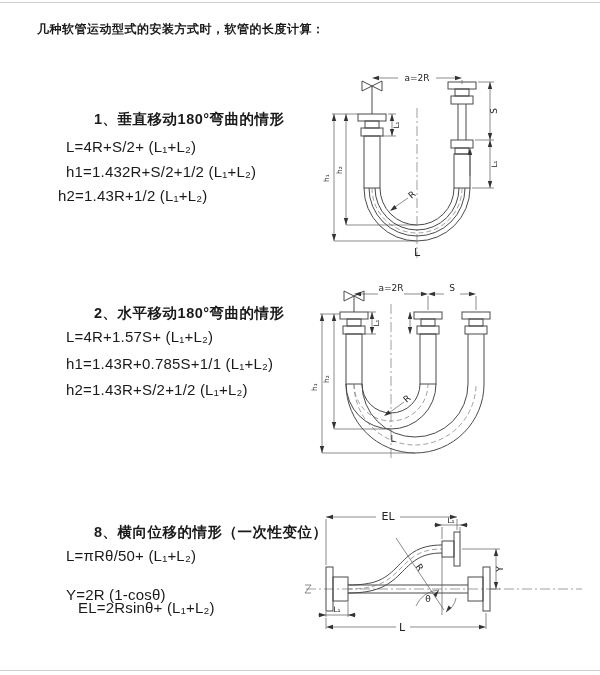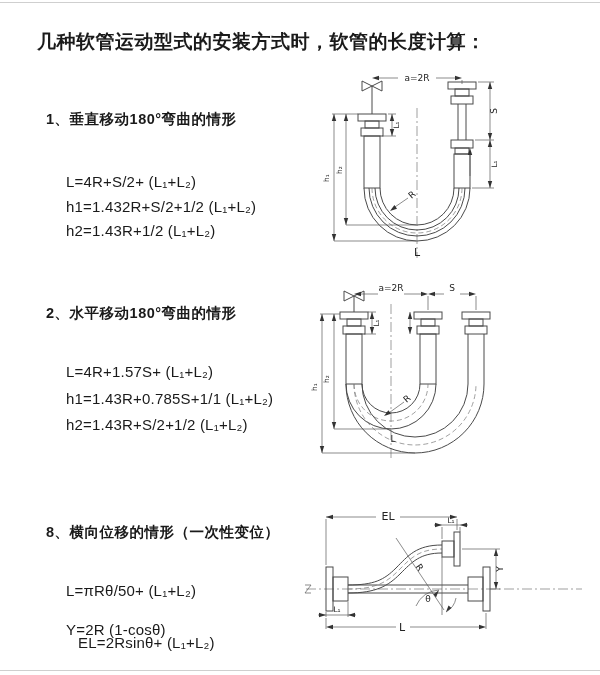--- a/index.html
+++ b/index.html
@@ -2,23 +2,23 @@
 <html><head>
 <meta charset="utf-8">
 <style>
   html,body{margin:0;padding:0;}
   body{
     width:600px;height:675px;position:relative;background:#ffffff;
     font-family:"Liberation Sans","DejaVu Sans",sans-serif;color:#1a1a1a;
     overflow:hidden;
   }
   .edge{position:absolute;left:0;width:600px;height:1px;background:#cfcfcf;}
-  .title{position:absolute;left:37px;top:21px;font-size:19px;font-weight:700;letter-spacing:.5px;white-space:nowrap;margin-top:8px;}
-  .heading{position:absolute;font-size:14.5px;font-weight:700;letter-spacing:.5px;white-space:nowrap;}
-  .formula{position:absolute;font-size:15px;font-weight:400;letter-spacing:.2px;white-space:nowrap;margin-top:35px;}
+  .title{position:absolute;left:37px;top:21px;font-size:12px;font-weight:700;letter-spacing:.5px;white-space:nowrap;}
+  .heading{position:absolute;font-size:14.5px;font-weight:700;letter-spacing:.5px;white-space:nowrap;margin-left:48px;}
+  .formula{position:absolute;font-size:15px;font-weight:400;letter-spacing:.2px;white-space:nowrap;}
   svg.diag{position:absolute;}
   svg .ln{stroke:#4a4a4a;stroke-width:1;fill:none;}
   svg .thin{stroke:#5a5a5a;stroke-width:.7;fill:none;}
   svg .cl{stroke:#777;stroke-width:.7;fill:none;stroke-dasharray:10 3 2 3;}
   svg .hd{stroke:#777;stroke-width:.7;fill:none;stroke-dasharray:5 3;}
   svg .ah{fill:#333;stroke:none;}
   svg text{font-family:"DejaVu Sans","Liberation Sans",sans-serif;font-size:9px;fill:#222;}
   svg text.big{font-size:11px;}
   svg text.sm{font-size:7.5px;}
 </style>
@@ -26,21 +26,21 @@
 <body>
 
 <div class="edge" style="top:2px"></div>
 <div class="edge" style="top:670px"></div>
 
 <div class="title">几种软管运动型式的安装方式时，软管的长度计算：</div>
 
 <div class="heading" style="left:46px;top:110px">1、垂直移动180°弯曲的情形</div>
 <div class="formula" style="left:66px;top:138px">L=4R+S/2+ (L₁+L₂)</div>
 <div class="formula" style="left:66px;top:163px">h1=1.432R+S/2+1/2 (L₁+L₂)</div>
-<div class="formula" style="left:66px;top:187px">h2=1.43R+1/2 (L₁+L₂)</div>
+<div class="formula" style="left:58px;top:187px">h2=1.43R+1/2 (L₁+L₂)</div>
 
 <svg class="diag" style="left:312px;top:70px" width="260" height="192" viewBox="0 0 260 192">
   <defs>
     <pattern id="hb1" width="4" height="4" patternUnits="userSpaceOnUse">
       <path d="M0,0 L4,4 M4,0 L0,4" stroke="#8a8a8a" stroke-width="0.5"></path>
     </pattern>
   </defs>
 
   <path class="cl" d="M105,38 V188"></path>
 

